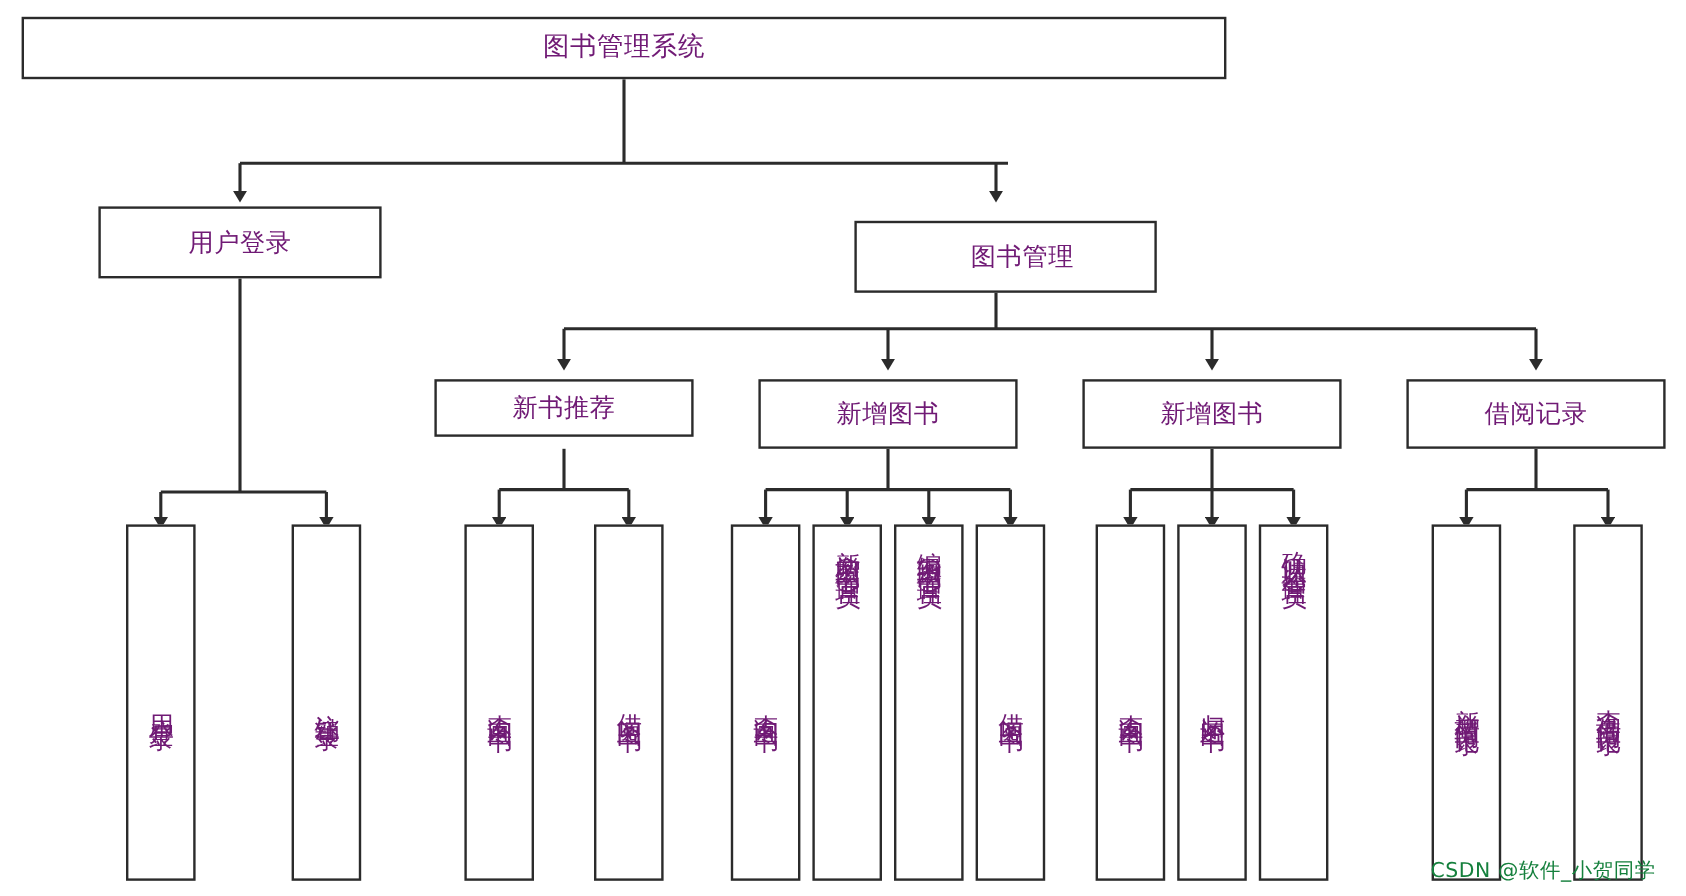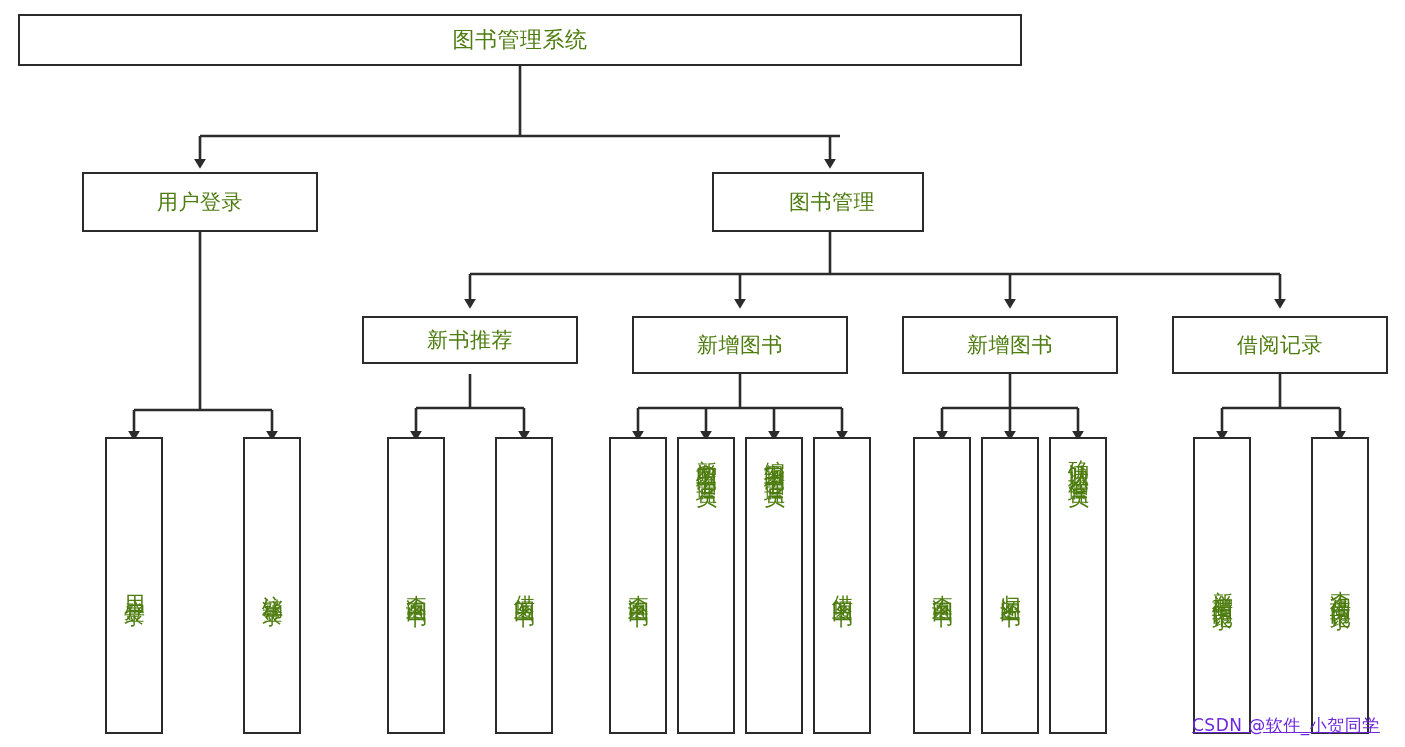--- a/index.html
+++ b/index.html
@@ -27,21 +27,21 @@
     pointer-events: none;
   }
   .node {
     position: absolute;
     box-sizing: border-box;
     background: #ffffff;
     border: 2.5px solid #2b2b2b;
     display: flex;
     align-items: center;
     justify-content: center;
-    color: #4d7c0f;
+    color: #701a75;
     z-index: 2;
   }
   .node .label {
     display: block;
     text-align: center;
     line-height: 1.18;
   }
   
   .node.root {
     border-width: 2.5px;
@@ -74,25 +74,24 @@
   }
   .node.leaf.mid-text {
     align-items: center;
     padding-top: 0;
   }
   .watermark {
     position: absolute;
     left: 1192px;
     top: 714px;
     font-size: 17px;
-    color: #6d28d9;
+    color: #15803d;
     white-space: nowrap;
     z-index: 3;
     letter-spacing: 0.5px;
-    text-decoration: underline;
   }
 </style>
 </head>
 <body>
 
 <div id="diagram">
 
   <svg id="connectors" viewBox="0 0 1405 747" width="1405" height="747" xmlns="http://www.w3.org/2000/svg">
     <defs>
       <marker id="arrow" markerWidth="10" markerHeight="12" refX="1.2" refY="6" orient="auto" markerUnits="userSpaceOnUse">
@@ -143,21 +142,21 @@
     </g>
   </svg>
 
   <div class="node root" style="left:18px; top:14px; width:1004px; height:52px;">
     <span class="label">图书管理系统</span>
   </div>
 
   <div class="node branch" style="left:82px; top:172px; width:236px; height:60px;">
     <span class="label">用户登录</span>
   </div>
-  <div class="node branch" style="left:712px; top:172px; width:212px; height:60px;padding-left:28px;">
+  <div class="node branch" style="left:712px; top:184px; width:252px; height:60px;padding-left:28px;">
     <span class="label">图书管理</span>
   </div>
 
   <div class="node branch" style="left:362px; top:316px; width:216px; height:48px;">
     <span class="label">新书推荐</span>
   </div>
   <div class="node branch" style="left:632px; top:316px; width:216px; height:58px;">
     <span class="label">新增图书</span>
   </div>
   <div class="node branch" style="left:902px; top:316px; width:216px; height:58px;">

